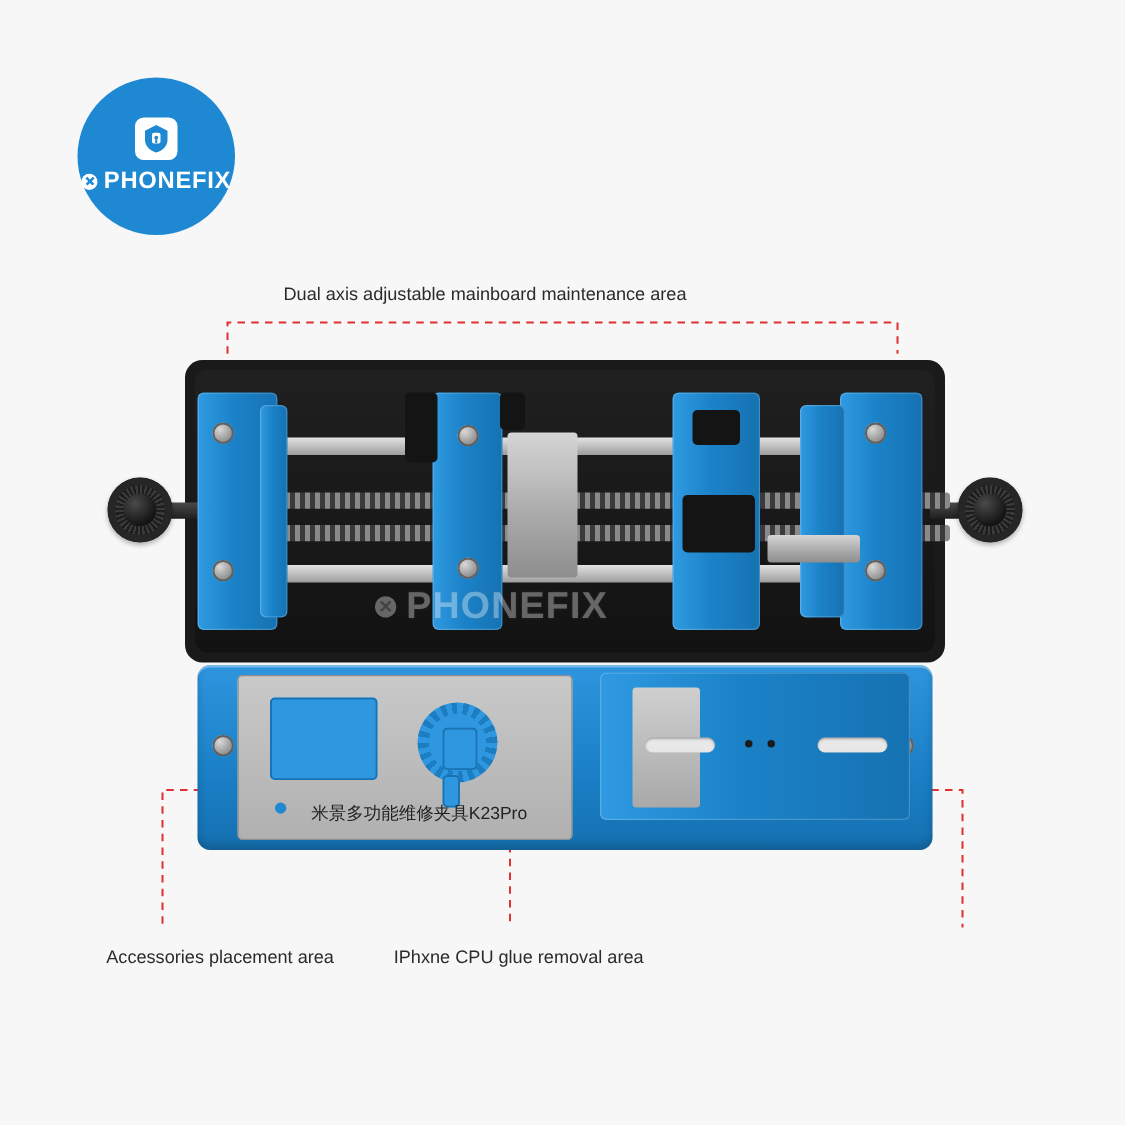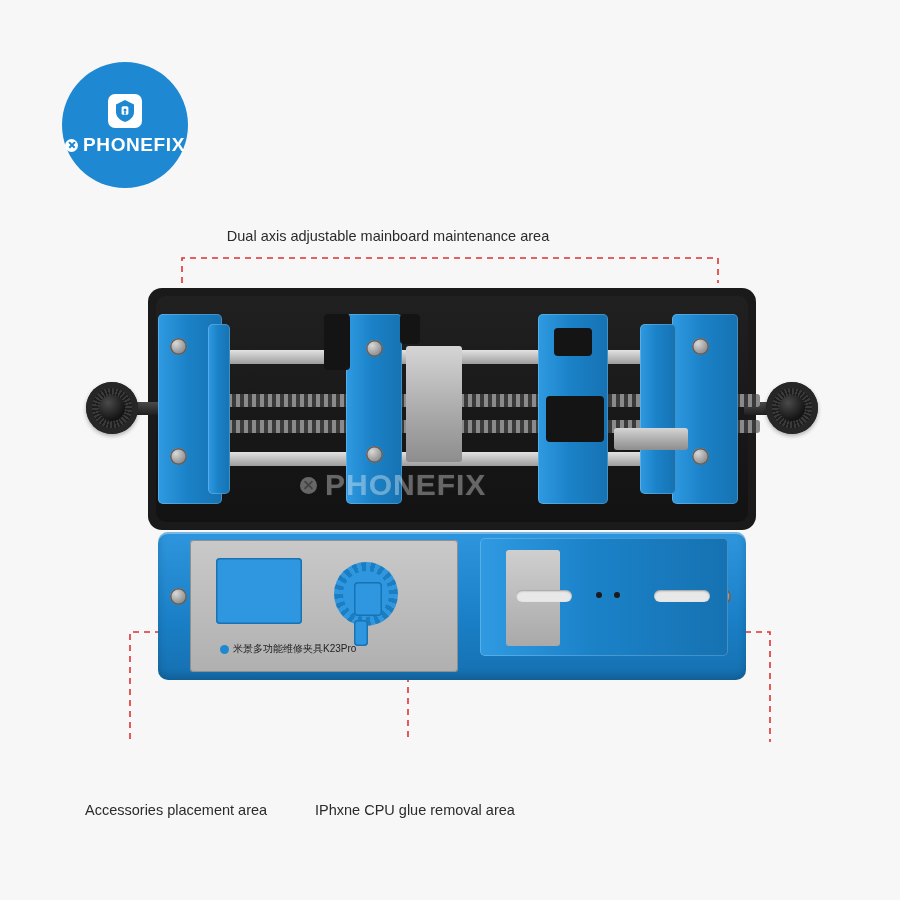--- a/index.html
+++ b/index.html
@@ -81,21 +81,20 @@
     text-align: center;
     font-size: 14.5px;
     color: #2b2b2b;
   }
   .callouts-bottom {
     position: absolute;
     left: 0;
     top: 758px;
     width: 900px;
     height: 24px;
-    margin-top: 44px;
   }
   .callout-b {
     position: absolute;
     font-size: 14.5px;
     color: #2b2b2b;
     white-space: nowrap;
   }
   .cb1 { left: 85px; }
   .cb2 { left: 315px; }
   .cb3 { left: 575px; }
@@ -227,26 +226,26 @@
     box-shadow: inset 0 0 0 1px #8f8f8f;
   }
   .pcb-window {
     position: absolute;
     background: #2f97df;
     border-radius: 4px;
     box-shadow: inset 0 0 0 1.5px #1872b3;
   }
   .pcb-label {
     position: absolute;
-    font-size: 10px;
+    font-size: 14px;
     color: #222;
     white-space: nowrap;
     display: flex;
-    align-items: center;
-    gap: 4px;
+    align-items: flex-start;
+    gap: 20px;
   }
   .pcb-label .mini-dot {
     width: 9px; height: 9px; border-radius: 50%;
     background: #1e88d2;
     display: inline-block;
   }
   .gear {
     position: absolute;
     width: 64px; height: 64px;
     border-radius: 50%;

